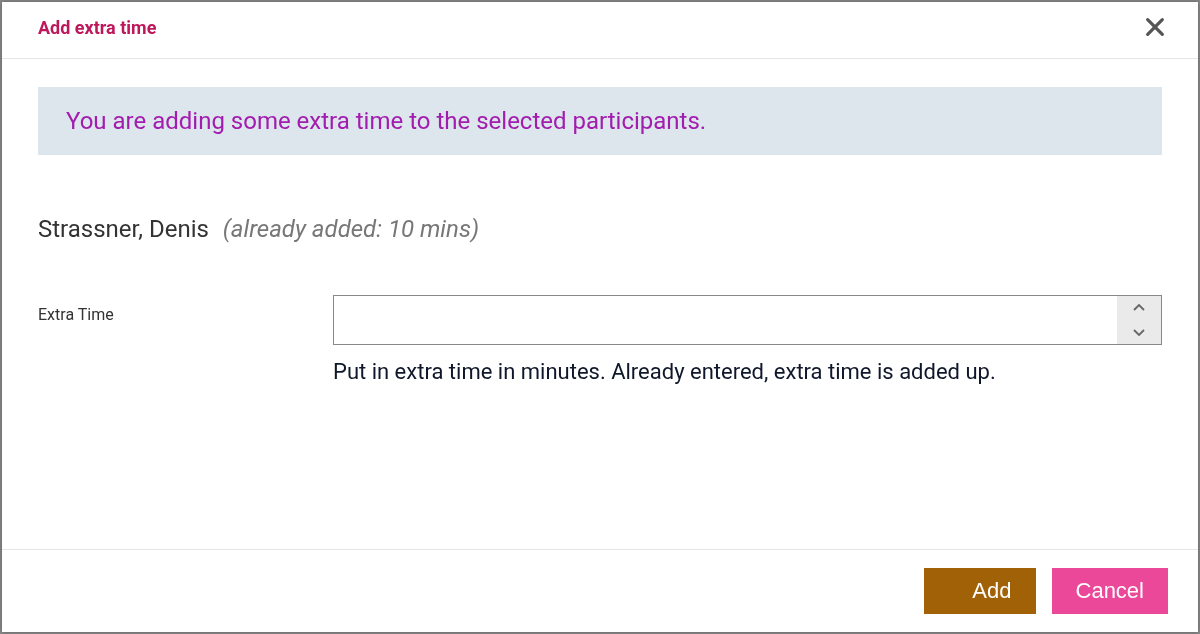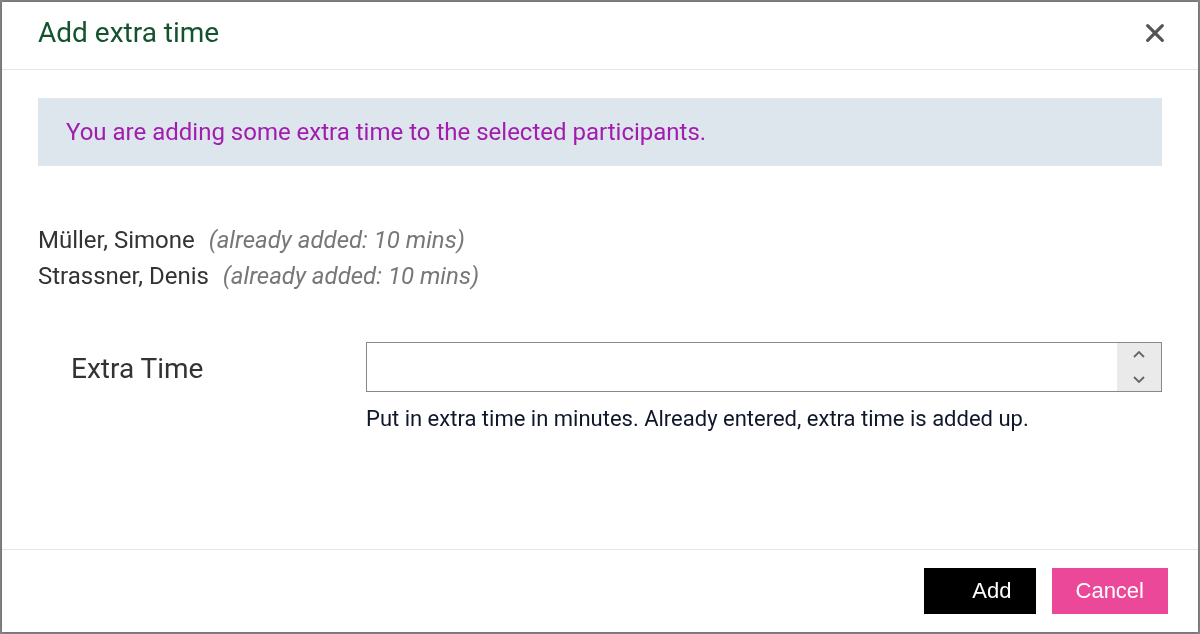--- a/index.html
+++ b/index.html
@@ -28,23 +28,23 @@
     
     .modal-header {
       display: flex;
       justify-content: space-between;
       align-items: center;
       padding: 14px 32px 20px 36px;
       border-bottom: 1px solid #e5e5e5;
     }
     
     .modal-title {
-      font-size: 28px;
-      font-weight: 400;
-      color: #14532d;
+      font-size: 18px;
+      font-weight: 700;
+      color: #be185d;
     }
     
     .close-icon {
       cursor: pointer;
       color: #555;
       width: 22px;
       height: 22px;
       display: flex;
       align-items: center;
       justify-content: center;
@@ -84,26 +84,25 @@
       margin-left: 8px;
     }
     
     .form-row {
       display: flex;
       align-items: flex-start;
       gap: 20px;
     }
     
     .form-label {
-      font-size: 28px;
+      font-size: 16px;
       color: #333;
       width: 275px;
       padding-top: 10px;
       flex-shrink: 0;
-      margin-left: 33px;
     }
     
     .form-field {
       flex: 1;
     }
     
     .number-input-wrapper {
       position: relative;
       width: 100%;
     }
@@ -161,21 +160,21 @@
     
     .btn {
       padding: 10px 24px;
       font-size: 22px;
       border: none;
       cursor: pointer;
       color: #fff;
     }
     
     .btn-primary {
-      background: #000000;
+      background: #a16207;
       padding-left: 48px;
     }
     
     .btn-secondary {
       background: #ec4899;
     }
   </style>
 </head>
 <body>
 
@@ -189,24 +188,20 @@
         <line x1="20" y1="4" x2="4" y2="20"></line>
       </svg>
     </div>
   </div>
 
   <div class="modal-body">
 
     <div class="info-banner">You are adding some extra time to the selected participants.</div>
 
     <div class="participant-list">
-      <div class="participant-row">
-        <span>Müller, Simone</span>
-        <span class="participant-note">(already added: 10 mins)</span>
-      </div>
       <div class="participant-row">
         <span>Strassner, Denis</span>
         <span class="participant-note">(already added: 10 mins)</span>
       </div>
     </div>
 
     <div class="form-row">
       <div class="form-label">Extra Time</div>
       <div class="form-field">
         <div class="number-input-wrapper">

